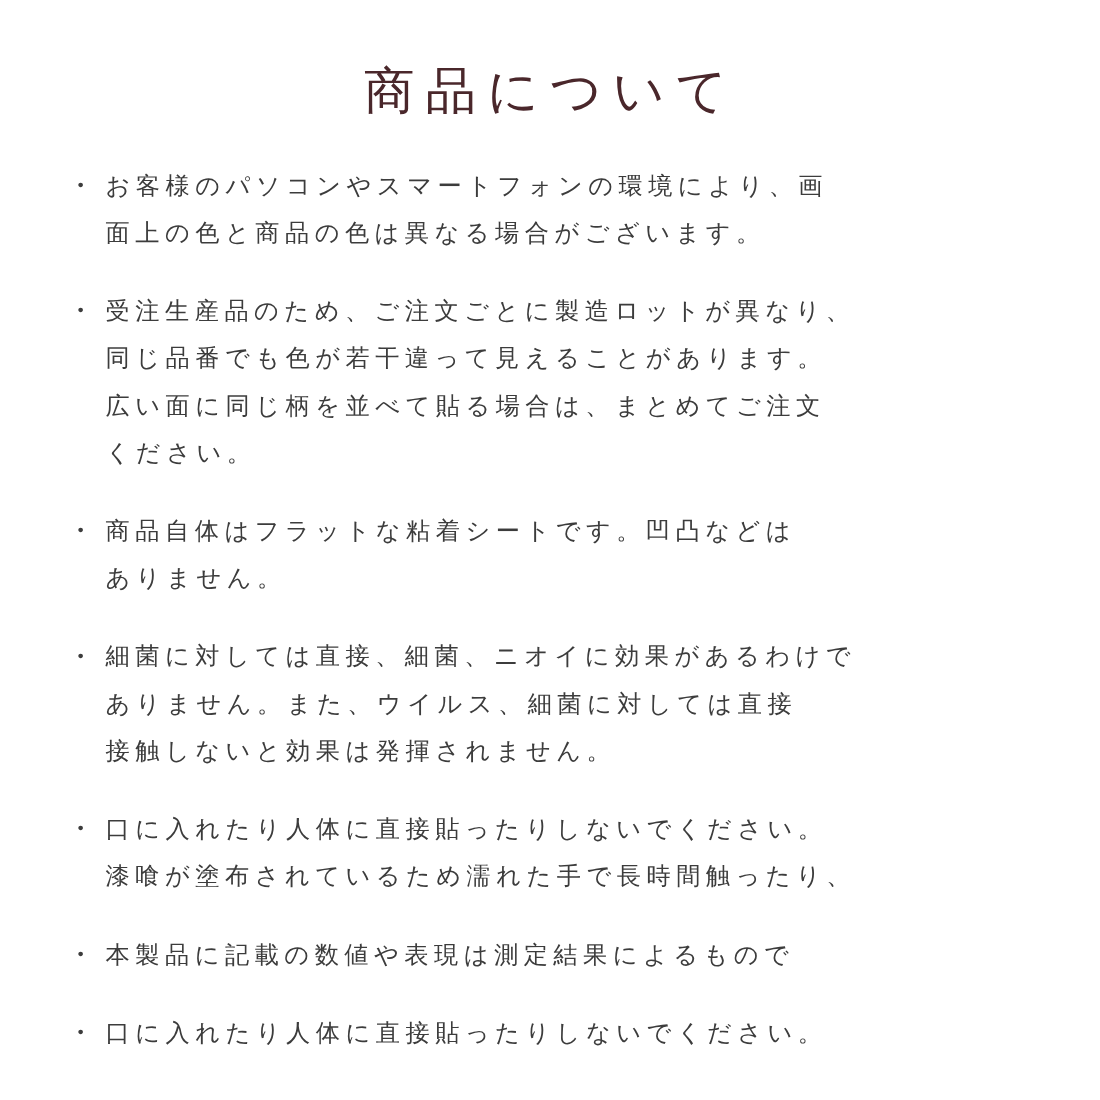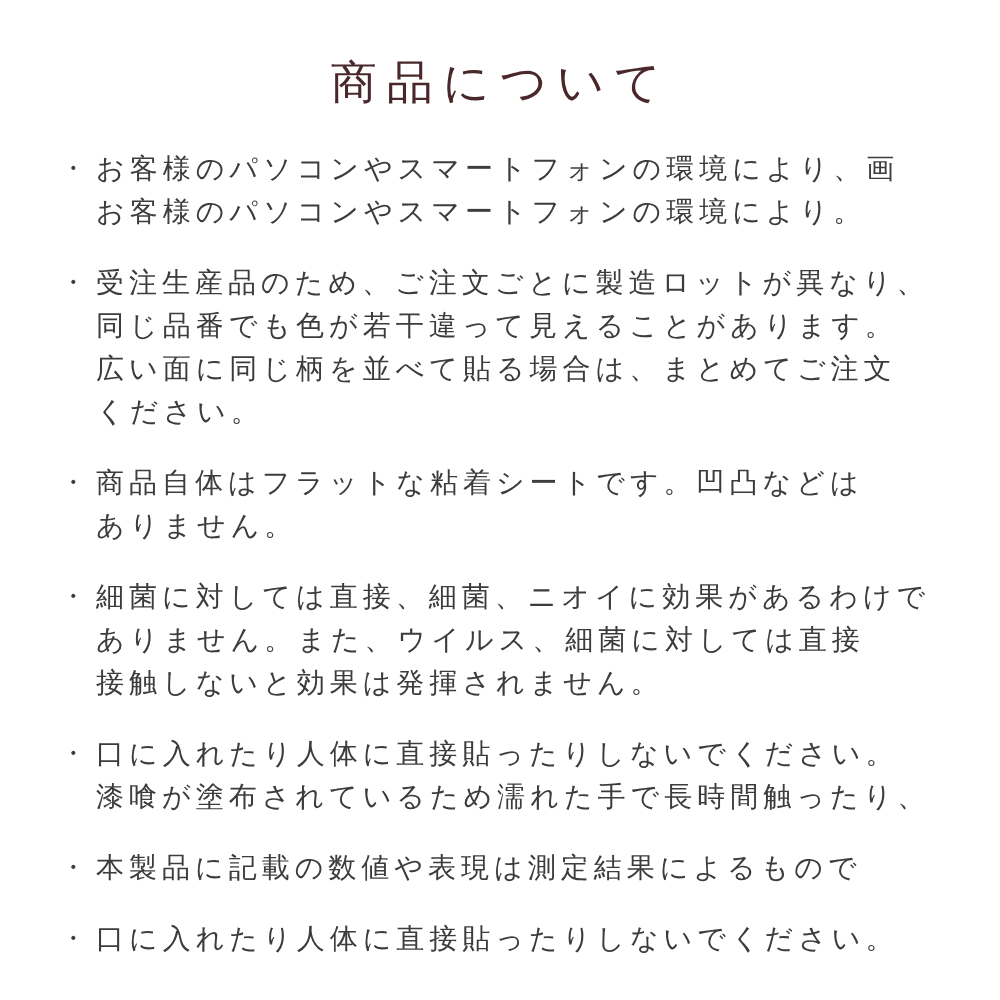--- a/index.html
+++ b/index.html
@@ -45,41 +45,41 @@
     line-height: 43px;
     color: #3c3c3c;
     text-align: left;
   }
   .note-text {
     flex: 1 1 auto;
     min-width: 0;
   }
   .line {
     white-space: nowrap;
-    font-size: 28px;
+    font-size: 22px;
     line-height: 43px;
     letter-spacing: 5px;
     font-weight: 400;
     color: #3c3c3c;
   }
 </style>
 </head>
 <body>
 
 <div class="page">
 
   <h1 class="title">商品について</h1>
 
   <div class="notes">
 
     <div class="note">
       <span class="bullet">・</span>
       <div class="note-text">
         <div class="line">お客様のパソコンやスマートフォンの環境により、画</div>
-        <div class="line">お客様のパソコンやスマートフォンの環境により。</div>
+        <div class="line">面上の色と商品の色は異なる場合がございます。</div>
       </div>
     </div>
 
     <div class="note">
       <span class="bullet">・</span>
       <div class="note-text">
         <div class="line">受注生産品のため、ご注文ごとに製造ロットが異なり、</div>
         <div class="line">同じ品番でも色が若干違って見えることがあります。</div>
         <div class="line">広い面に同じ柄を並べて貼る場合は、まとめてご注文</div>
         <div class="line">ください。</div>

